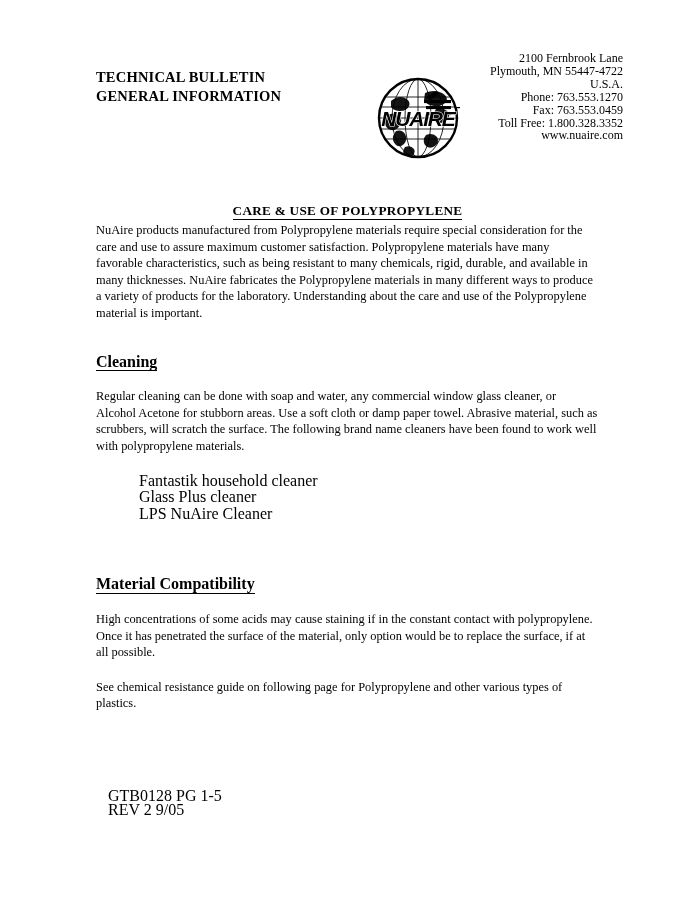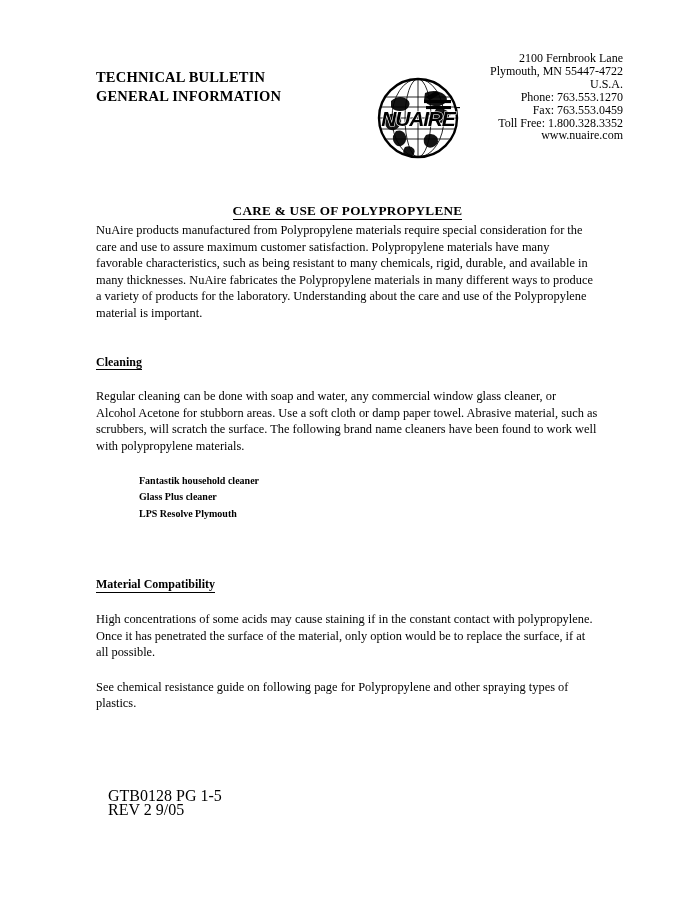--- a/index.html
+++ b/index.html
@@ -88,39 +88,38 @@
     margin: 0;
     font-size: 12.4px;
     line-height: 16.6px;
     text-align: left;
   }
   .gap-lg { height: 32px; }
   .gap-md { height: 18px; }
 
   h2.section-heading {
     margin: 0;
-    font-size: 12px;
+    font-size: 16px;
     font-weight: bold;
     line-height: 16.6px;
     display: block;
   }
   h2.section-heading span {
     border-bottom: 1.2px solid #000;
     padding-bottom: 0.5px;
   }
 
   ul.cleaner-list {
     margin: 0;
     padding: 0 0 0 43px;
     list-style: none;
   }
   ul.cleaner-list li {
-    font-size: 10px;
+    font-size: 16px;
     line-height: 16.6px;
-    font-weight: bold;
   }
 
   
   .footer {
     position: absolute;
     left: 108px;
     top: 789px;
     font-size: 16px;
     line-height: 14.4px;
   }
@@ -210,42 +209,42 @@
 
     <div class="gap-md"></div>
 
     <p class="para">Regular cleaning can be done with soap and water, any commercial window glass cleaner, or Alcohol Acetone for stubborn areas.  Use a soft cloth or damp paper towel.  Abrasive material, such as scrubbers, will scratch the surface.  The following brand name cleaners have been found to work well with polypropylene materials.</p>
 
     <div class="gap-md"></div>
 
     <ul class="cleaner-list">
       <li>Fantastik household cleaner</li>
       <li>Glass Plus cleaner</li>
-      <li>LPS Resolve Plymouth</li>
+      <li>LPS NuAire Cleaner</li>
     </ul>
 
     <div class="gap-md"></div>
 
 
     <div class="gap-md"></div>
 
 
     <div class="gap-md"></div>
 
     <h2 class="section-heading">
       <span>Material Compatibility</span>
     </h2>
 
     <div class="gap-md"></div>
 
     <p class="para">High concentrations of some acids may cause staining if in the constant contact with polypropylene.  Once it has penetrated the surface of the material, only option would be to replace the surface, if at all possible.</p>
 
     <div class="gap-md"></div>
 
-    <p class="para">See chemical resistance guide on following page for Polypropylene and other spraying types of plastics.</p>
+    <p class="para">See chemical resistance guide on following page for Polypropylene and other various types of plastics.</p>
   </div>
 
   <div class="footer">
     <div>GTB0128  PG 1-5</div>
     <div>REV 2  9/05</div>
   </div>
 
 </div>
 
 </body></html>

